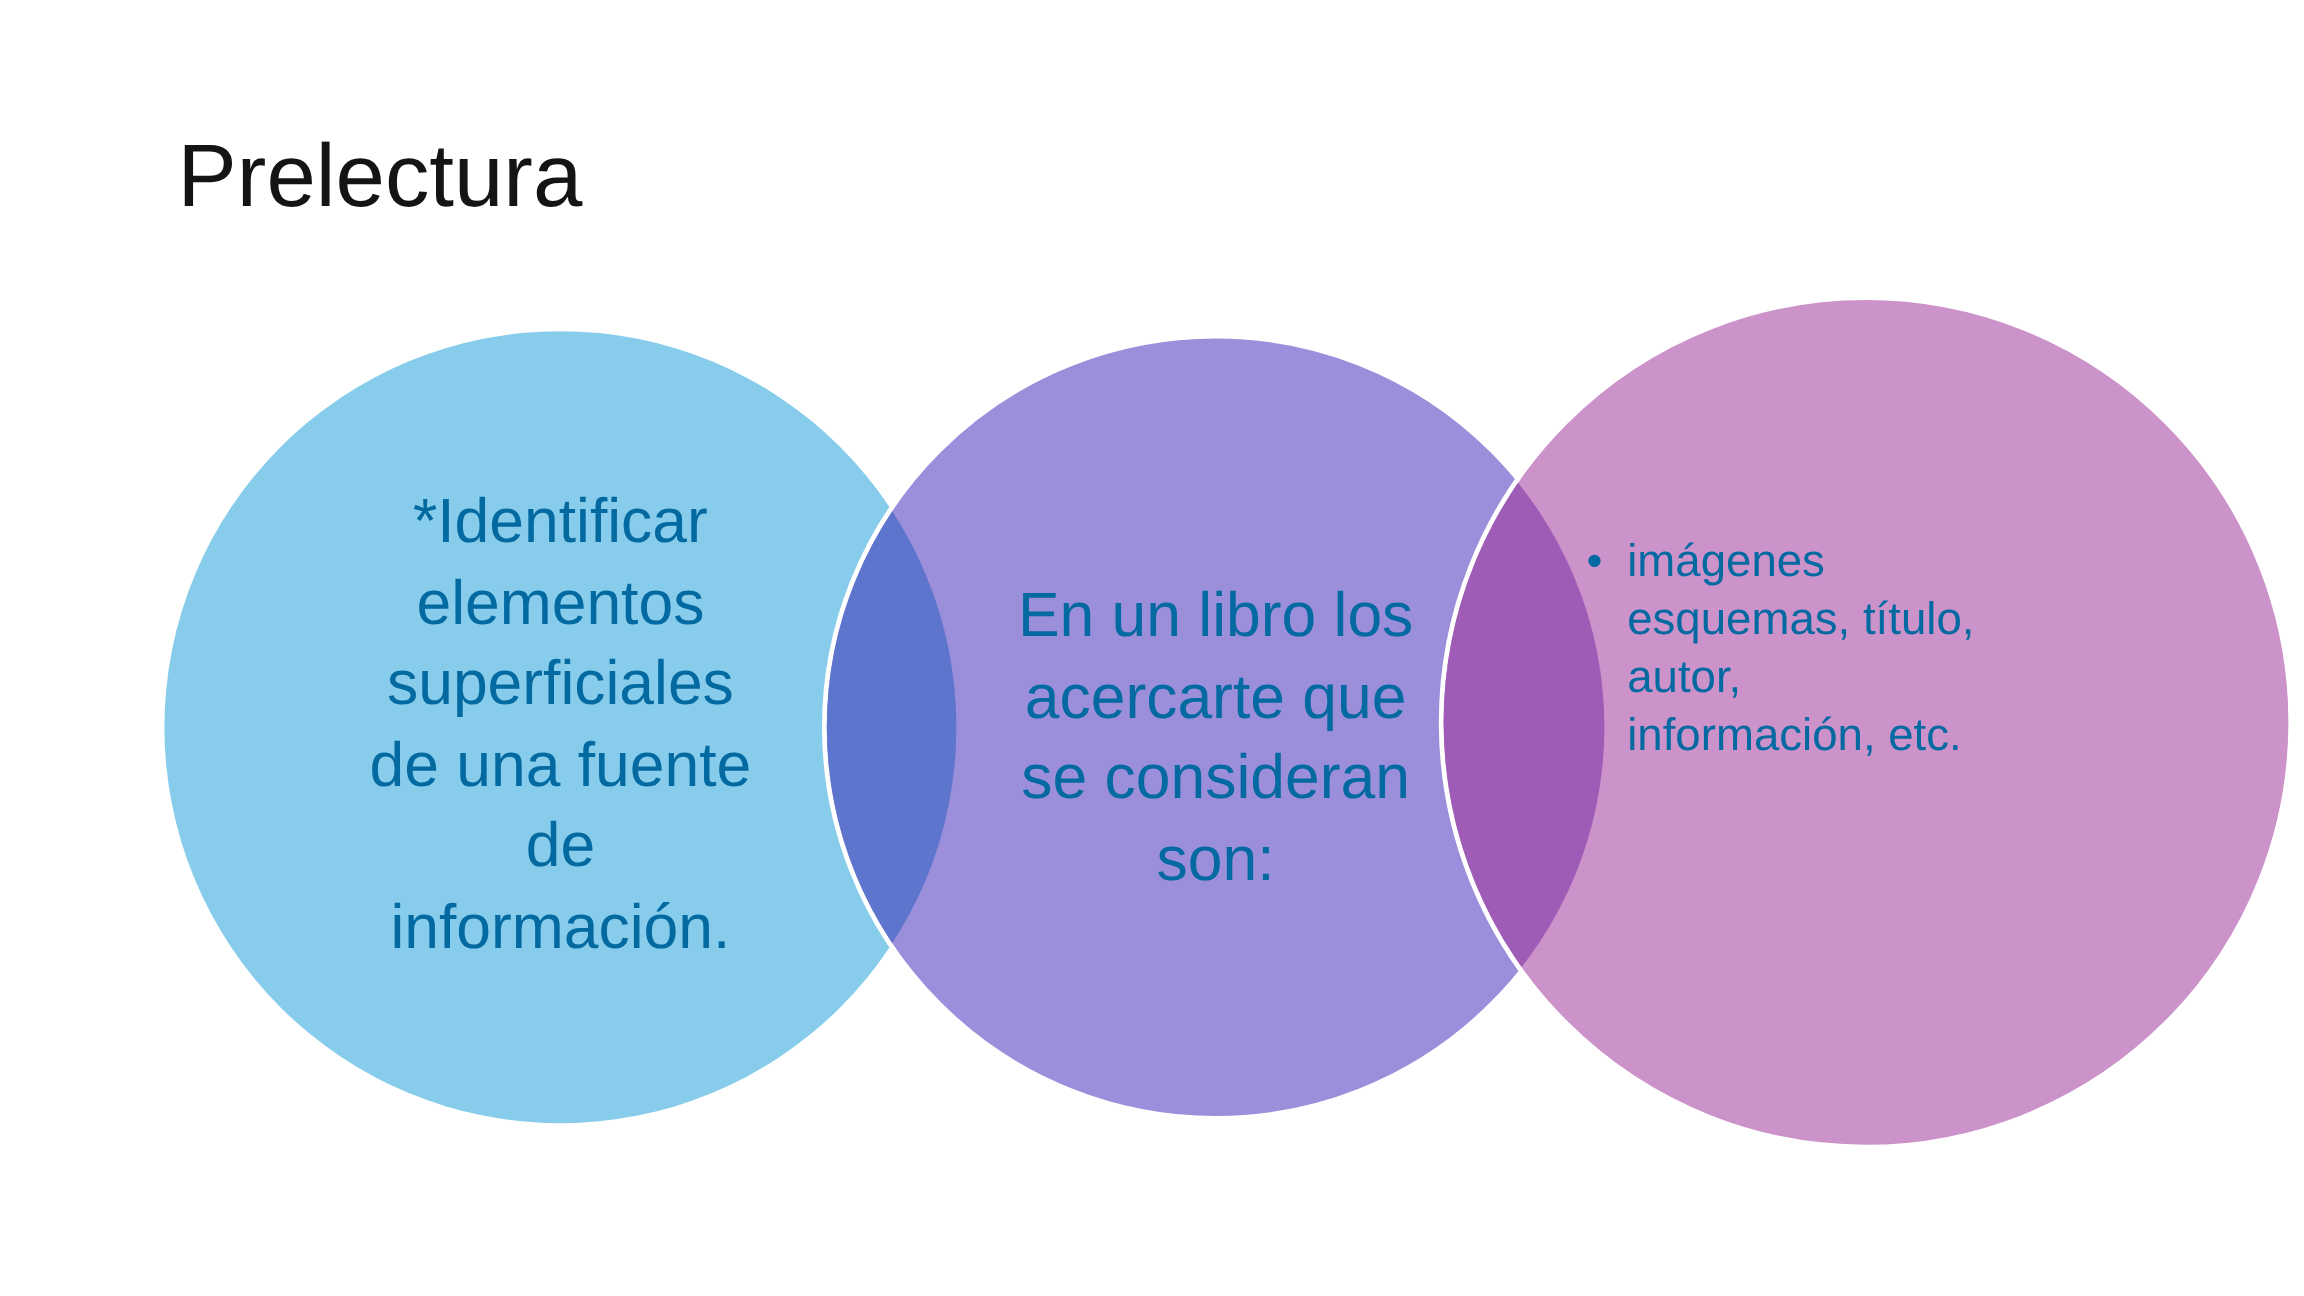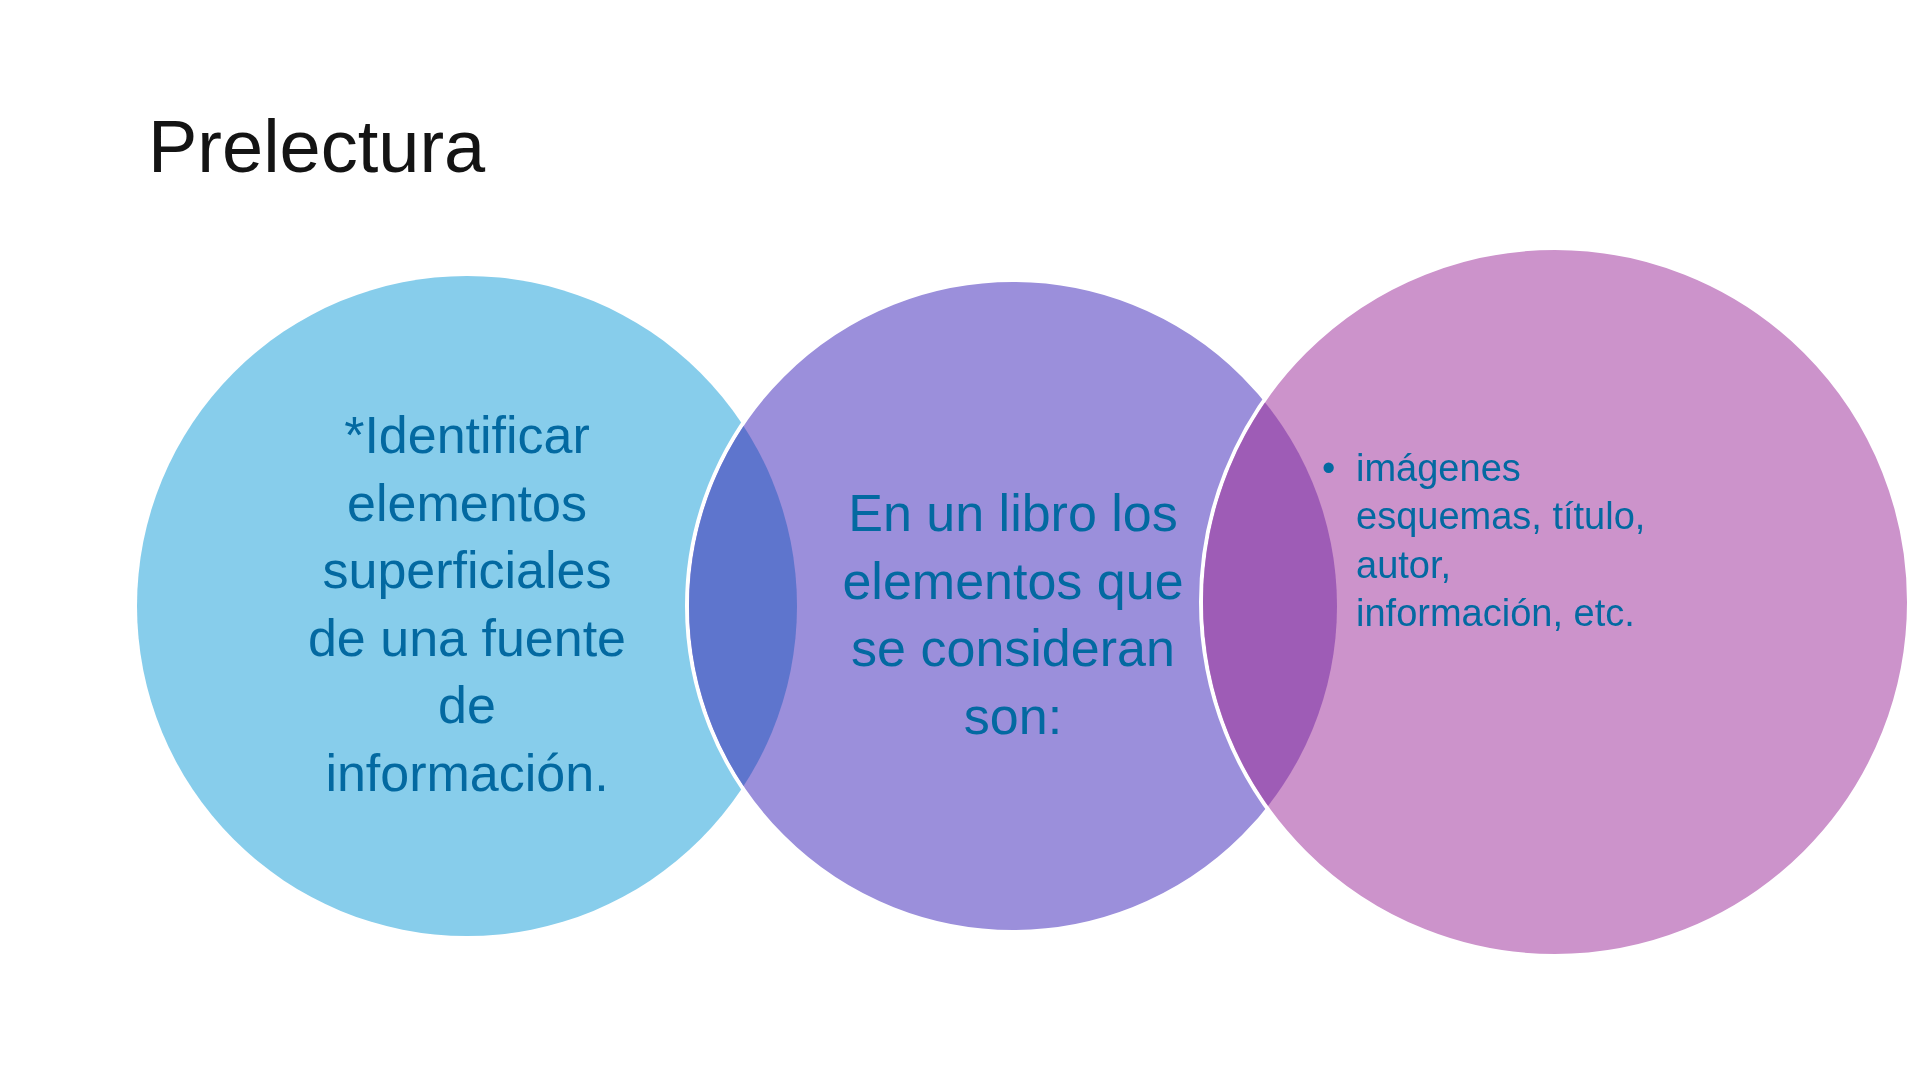--- a/index.html
+++ b/index.html
@@ -141,21 +141,21 @@
   </div>
 
   <div id="text-left" class="circle-text">*Identificar
 elementos
 superficiales
 de una fuente
 de
 información.</div>
 
   <div id="text-middle" class="circle-text">En un libro los
-elementos que
+acercarte que
 se consideran
 son:</div>
 
   <div id="text-right" class="circle-text">
     <div id="text-right-bullet-row">
       <span id="bullet-marker">•</span>
       <span id="text-right-bullet">imágenes
 esquemas, título,
 autor,
 información, etc.</span>

